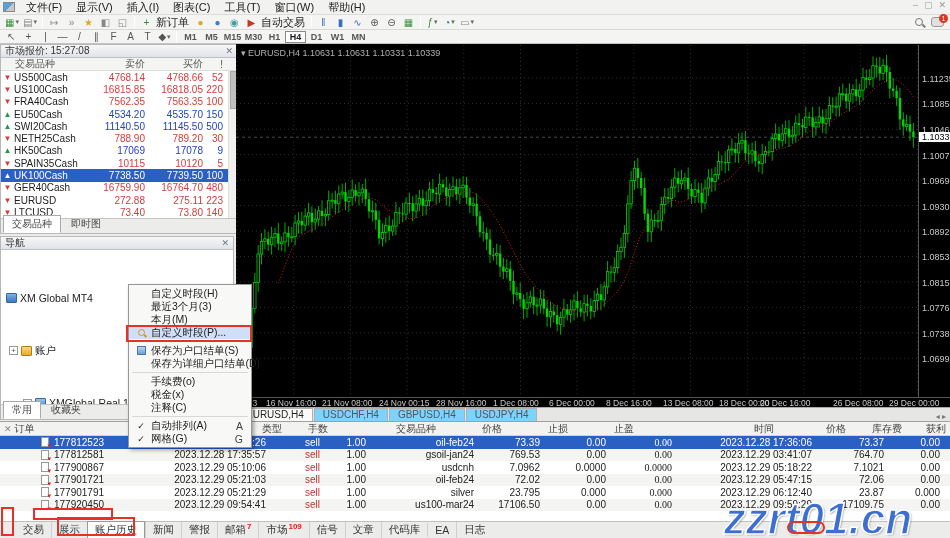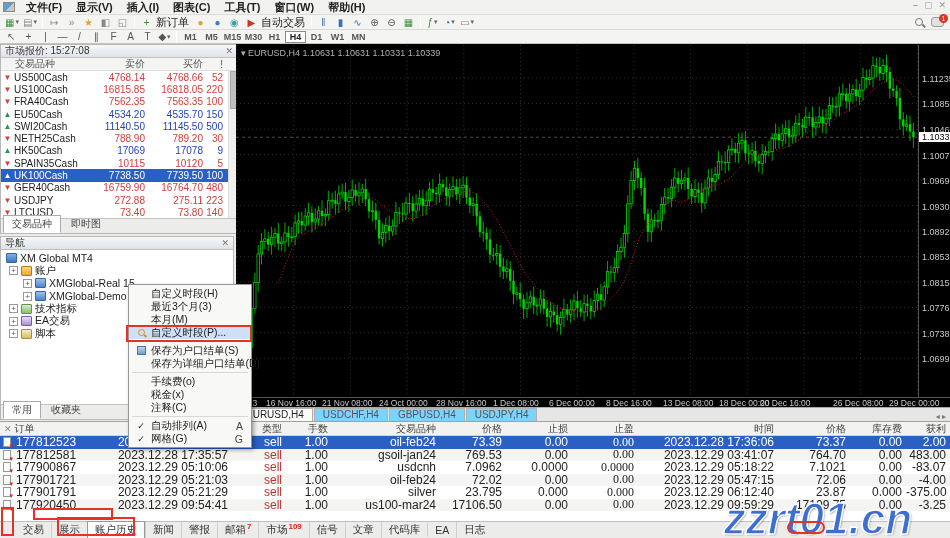--- a/index.html
+++ b/index.html
@@ -2,21 +2,21 @@
 <html><head>
 <meta charset="utf-8">
 <style>
   html,body{margin:0;padding:0;background:#9a9a9a;}
   *{box-sizing:border-box;}
   .app{position:relative;width:950px;height:538px;background:#ececea;
        font-family:"Liberation Sans","DejaVu Sans",sans-serif;font-size:11px;color:#222;
        overflow:hidden;user-select:none;}
   
   .menubar{position:absolute;left:0;top:0;width:950px;height:15px;display:flex;align-items:center;
-           background:#f2f2f0;border-bottom:1px solid #dcdcda;font-weight:bold;}
+           background:#f2f2f0;border-bottom:1px solid #dcdcda;}
   .app-logo{width:12px;height:10px;margin:0 4px 0 3px;background:linear-gradient(135deg,#5aa0d8 50%,#c8c8c8 50%);
             border:1px solid #888;}
   .menu-item{padding:1px 7px;cursor:default;}
   .win-controls{position:absolute;right:4px;top:0;display:flex;gap:6px;color:#999;font-size:9px;}
   .win-controls span{cursor:default;}
   
   .toolbar1{position:absolute;left:0;top:15px;width:950px;height:15px;display:flex;align-items:center;
             background:#f4f4f2;border-bottom:1px solid #d8d8d6;padding-left:3px;}
   .toolbar2{position:absolute;left:0;top:30px;width:950px;height:14px;display:flex;align-items:center;
             background:#f4f4f2;border-bottom:1px solid #c4c4c2;padding-left:3px;}
@@ -52,21 +52,21 @@
   .mw-arrow{font-size:8px;width:9px;text-align:center;}
   .mw-arrow.dn{color:#d43c3c;}.mw-arrow.up{color:#1e9a46;}
   .mini-tabs{position:absolute;left:0;bottom:0;width:100%;height:15px;background:#ececea;
              border-top:1px solid #c4c4c2;display:flex;align-items:flex-end;padding-left:2px;font-size:10px;color:#444;}
   .mini-tab{padding:1px 8px;border:1px solid transparent;margin-right:1px;cursor:default;}
   .mini-tab.active{background:#fff;border:1px solid #aaa;border-bottom-color:#fff;}
   .scrollbar{position:absolute;right:0;top:26px;bottom:15px;width:9px;background:#f0f0ee;border-left:1px solid #ddd;}
   .thumb{position:absolute;top:0;left:1px;width:7px;height:38px;background:#c0c0be;border:1px solid #a8a8a6;}
   
   .tree{font-size:10.5px;padding-top:2px;}
-  .tree-row{display:flex;align-items:center;height:12.6px;cursor:default;white-space:nowrap;}
+  .tree-row{display:flex;align-items:center;height:12.6px;cursor:default;white-space:nowrap;margin-top:40px;}
   .plusbox{width:9px;height:9px;border:1px solid #999;background:#fff;color:#555;font-size:8px;line-height:7px;
            text-align:center;margin-right:3px;flex:none;}
   .t-icon{width:11px;height:10px;margin-right:3px;flex:none;border-radius:1px;}
   .i-server{background:linear-gradient(#7fb2e5,#3a77c0);border:1px solid #3466a0;}
   .i-group{background:linear-gradient(#ffd76e,#e8a930);border:1px solid #b07c18;}
   .i-acct{background:linear-gradient(#9cc4ee,#4a85cc);border:1px solid #3466a0;}
   .i-ind{background:linear-gradient(#d8e8d0,#8cbf70);border:1px solid #5e9a42;}
   .i-ea{background:linear-gradient(#e8e0f5,#a98fd8);border:1px solid #7a5ab0;}
   .i-script{background:linear-gradient(#f5ecc8,#d8bc5e);border:1px solid #a8903a;}
   
@@ -80,21 +80,21 @@
   .chart-title{position:absolute;left:5px;top:4px;color:#b0b0b0;font-size:9px;z-index:5;}
   .chart-tabs{position:absolute;left:236px;top:407px;width:714px;height:14px;background:#e6e6e4;
               border-top:1px solid #aaa;display:flex;align-items:flex-end;padding-left:1px;font-size:10px;color:#555;}
   .chart-tab{padding:0 8px 1px 8px;border:1px solid #b0b0ae;border-bottom:none;margin-right:1px;background:#7dd3fc;cursor:default;}
   .chart-tab.active{background:#fbfbf9;color:#222;}
   .ct-arrows{margin-left:auto;padding-right:4px;color:#777;font-size:8px;}
   
   .terminal{position:absolute;left:0;top:421px;width:950px;height:100px;background:#fff;border-top:1px solid #a0a0a0;}
   .t-head{display:flex;height:14px;background:#f2f2f0;border-bottom:1px solid #d4d4d2;color:#444;
           font-size:10px;align-items:center;}
-  .t-row{display:flex;height:12.5px;align-items:center;font-size:12px;}
+  .t-row{display:flex;height:12.5px;align-items:center;font-size:10px;padding-left:38px;}
   .t-row:nth-child(even){background:#f4f4f2;}
   .t-row.sel{background:#2a5fc4;color:#fff;}
   .t-row.sel .sellv{color:#fff;}
   .tc{padding-right:4px;text-align:right;white-space:nowrap;overflow:hidden;flex:none;}
   .tc.left{text-align:left;}
   .co{width:100px;display:flex;align-items:center;text-align:left;}
   .c1{width:132px;} .c2{width:54px;} .c3{width:46px;} .c4{width:108px;} .c5{width:66px;}
   .c6{width:66px;} .c7{width:66px;font-family:Liberation Serif, serif;} .c8{width:140px;} .c9{width:72px;} .c10{width:56px;} .c11{width:44px;}
   .sellv{color:#b33;}
   .doc-icon{position:relative;width:8px;height:10px;background:#fdfdfd;border:1px solid #999;margin:0 5px 0 3px;flex:none;}
@@ -360,21 +360,21 @@
             <span class="mw-arrow dn">▼</span>
             <span>GER40Cash</span>
           </span>
      <span class="c-bid dn">16759.90</span>
      <span class="c-ask dn">16764.70</span>
      <span class="c-spr dn">480</span>
    </div>
         <div class="mw-row ">
      <span class="c-sym">
             <span class="mw-arrow dn">▼</span>
-            <span>USDJPY</span>
+            <span>EURUSD</span>
           </span>
      <span class="c-bid dn">272.88</span>
      <span class="c-ask dn">275.11</span>
      <span class="c-spr dn">223</span>
    </div>
         <div class="mw-row ">
      <span class="c-sym">
             <span class="mw-arrow dn">▼</span>
             <span>LTCUSD</span>
           </span>
@@ -888,21 +888,21 @@
         <span class="pa-label" style="top:233px">1.08150</span>
         <span class="pa-label" style="top:258px">1.07765</span>
         <span class="pa-label" style="top:284px">1.07380</span>
         <span class="pa-label" style="top:309px">1.06995</span>
         <span class="pa-current" style="top:87px">1.10339</span>
       </div>
     <div class="time-axis" id="time-axis">
         <span class="ta-label" style="left:-27px">13 Nov 2023</span>
         <span class="ta-label" style="left:30px">16 Nov 16:00</span>
         <span class="ta-label" style="left:86px">21 Nov 08:00</span>
-        <span class="ta-label" style="left:143px">24 Oct 00:00</span>
+        <span class="ta-label" style="left:143px">24 Nov 00:15</span>
         <span class="ta-label" style="left:200px">28 Nov 16:00</span>
         <span class="ta-label" style="left:257px">1 Dec 08:00</span>
         <span class="ta-label" style="left:313px">6 Dec 00:00</span>
         <span class="ta-label" style="left:370px">8 Dec 16:00</span>
         <span class="ta-label" style="left:427px">13 Dec 08:00</span>
         <span class="ta-label" style="left:483px">18 Dec 00:00</span>
         <span class="ta-label" style="left:524px">20 Dec 16:00</span>
         <span class="ta-label" style="left:597px">26 Dec 08:00</span>
         <span class="ta-label" style="left:653px">29 Dec 00:00</span>
       </div>

